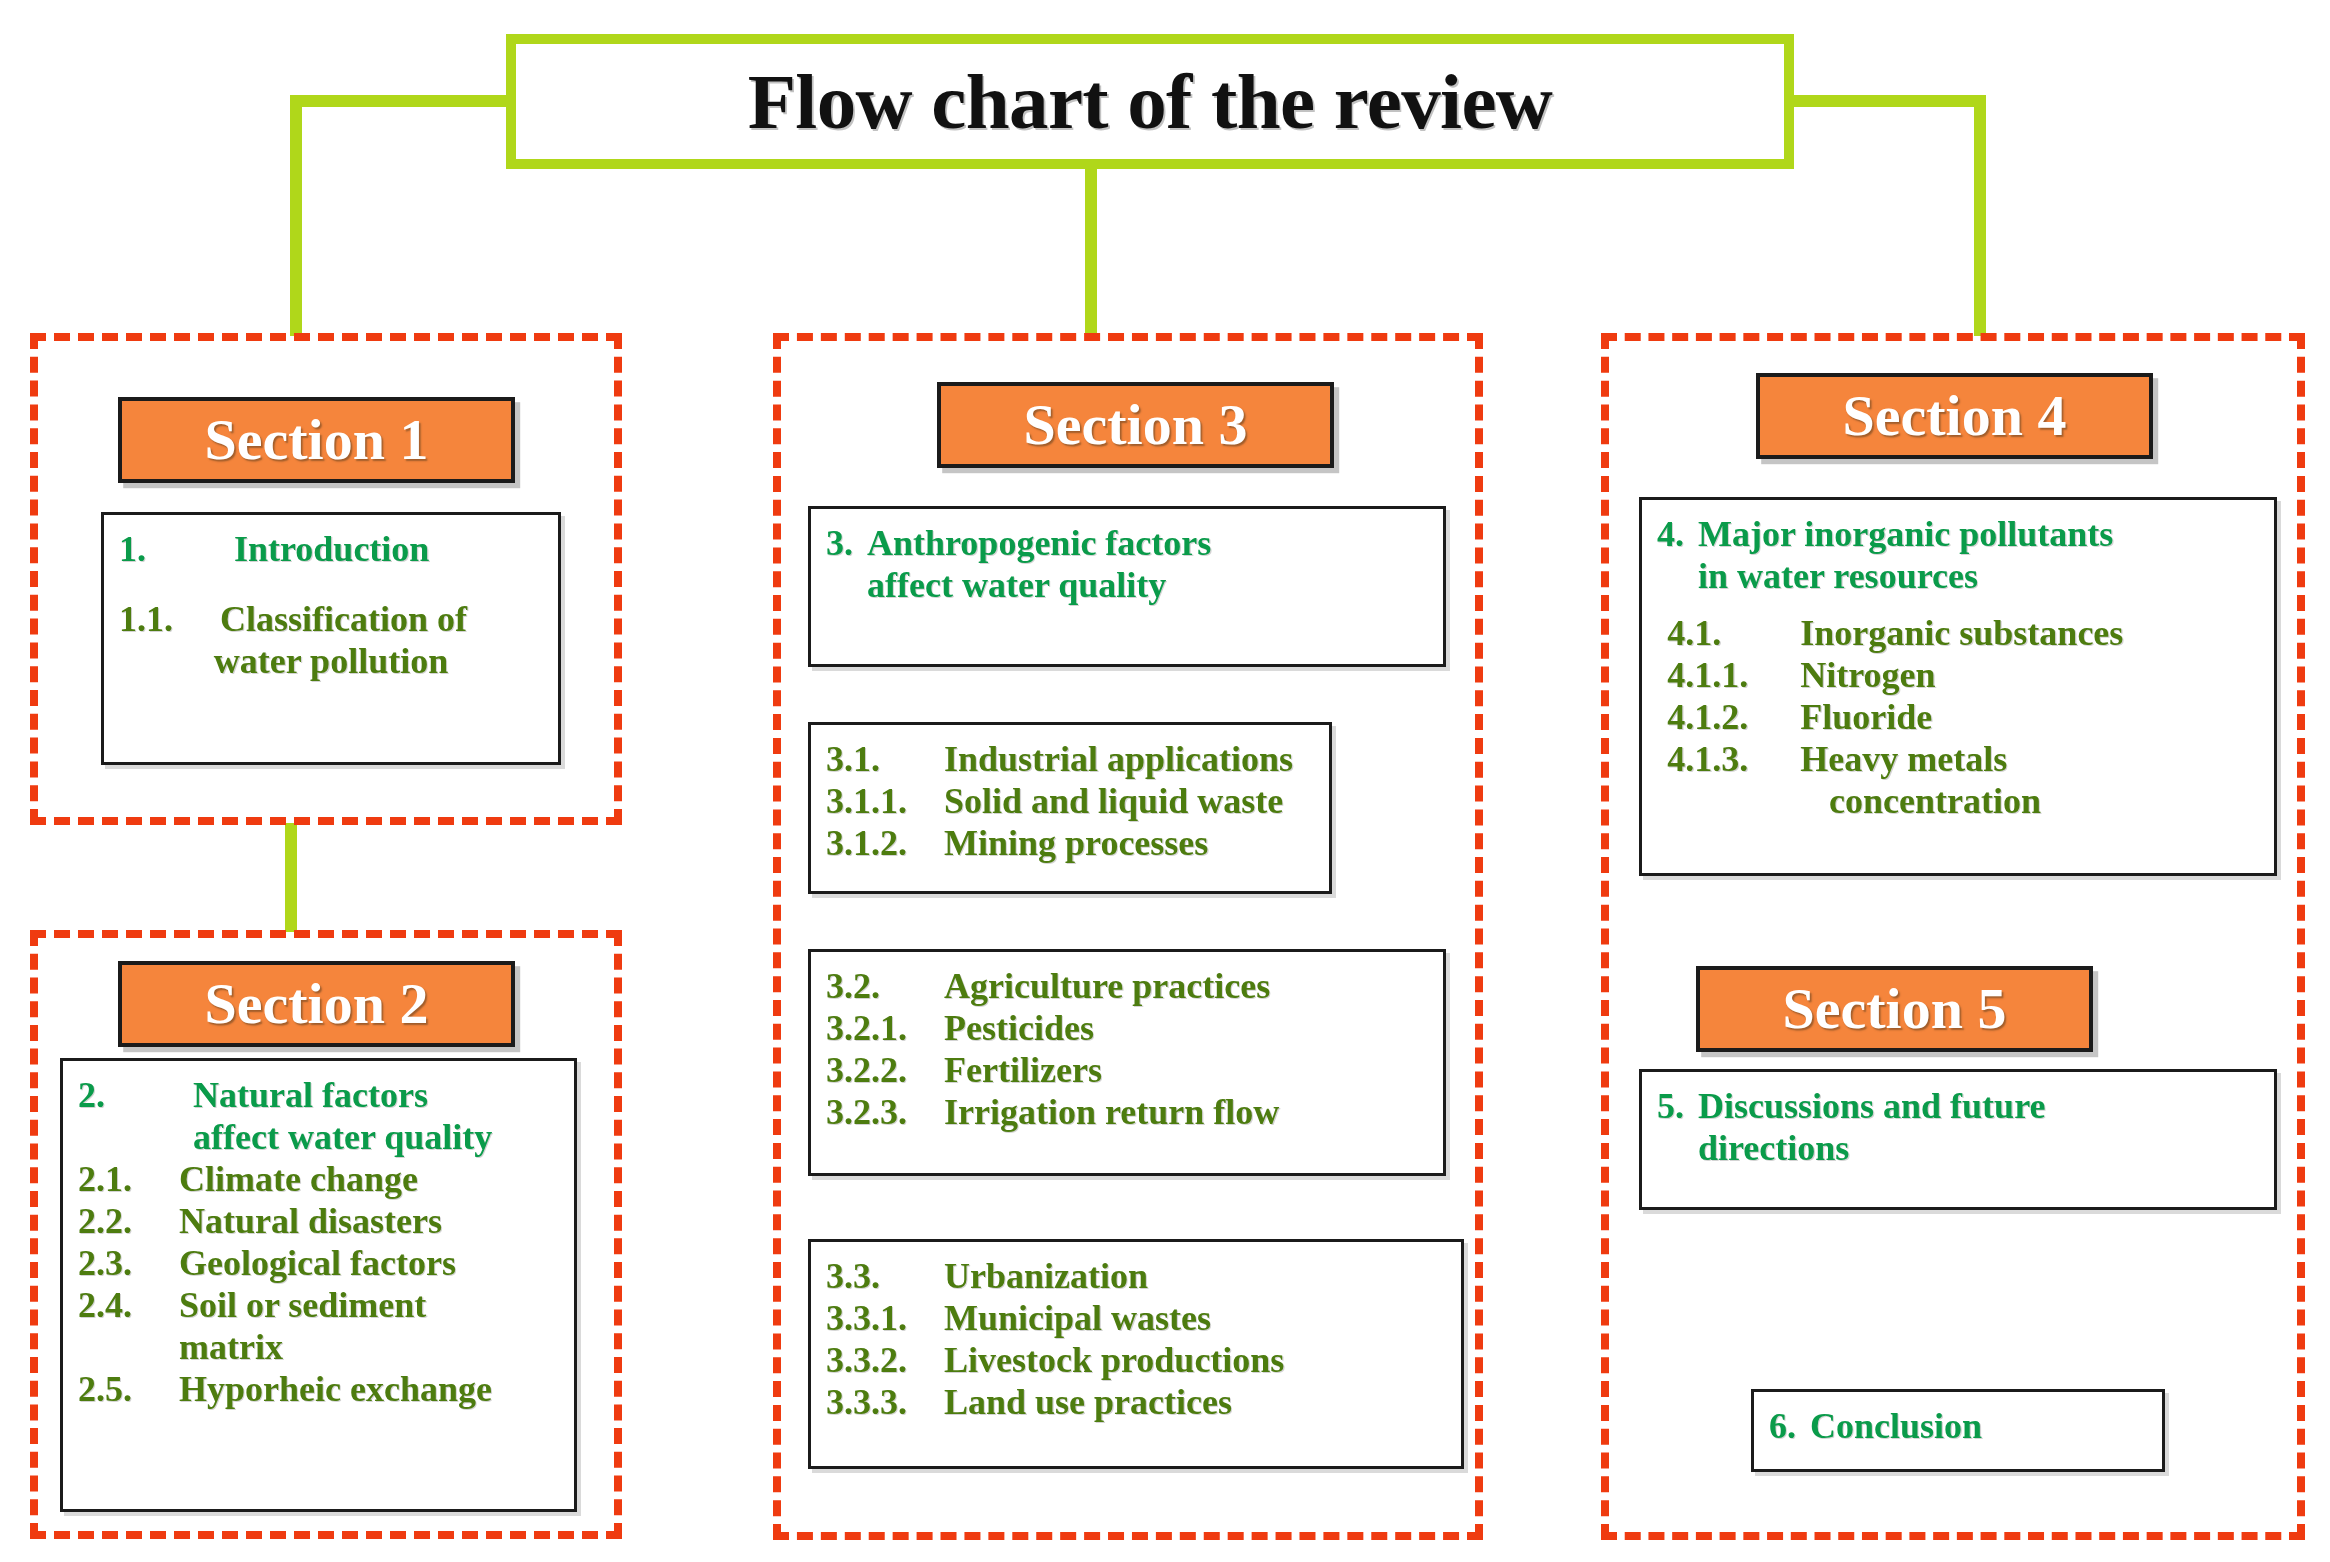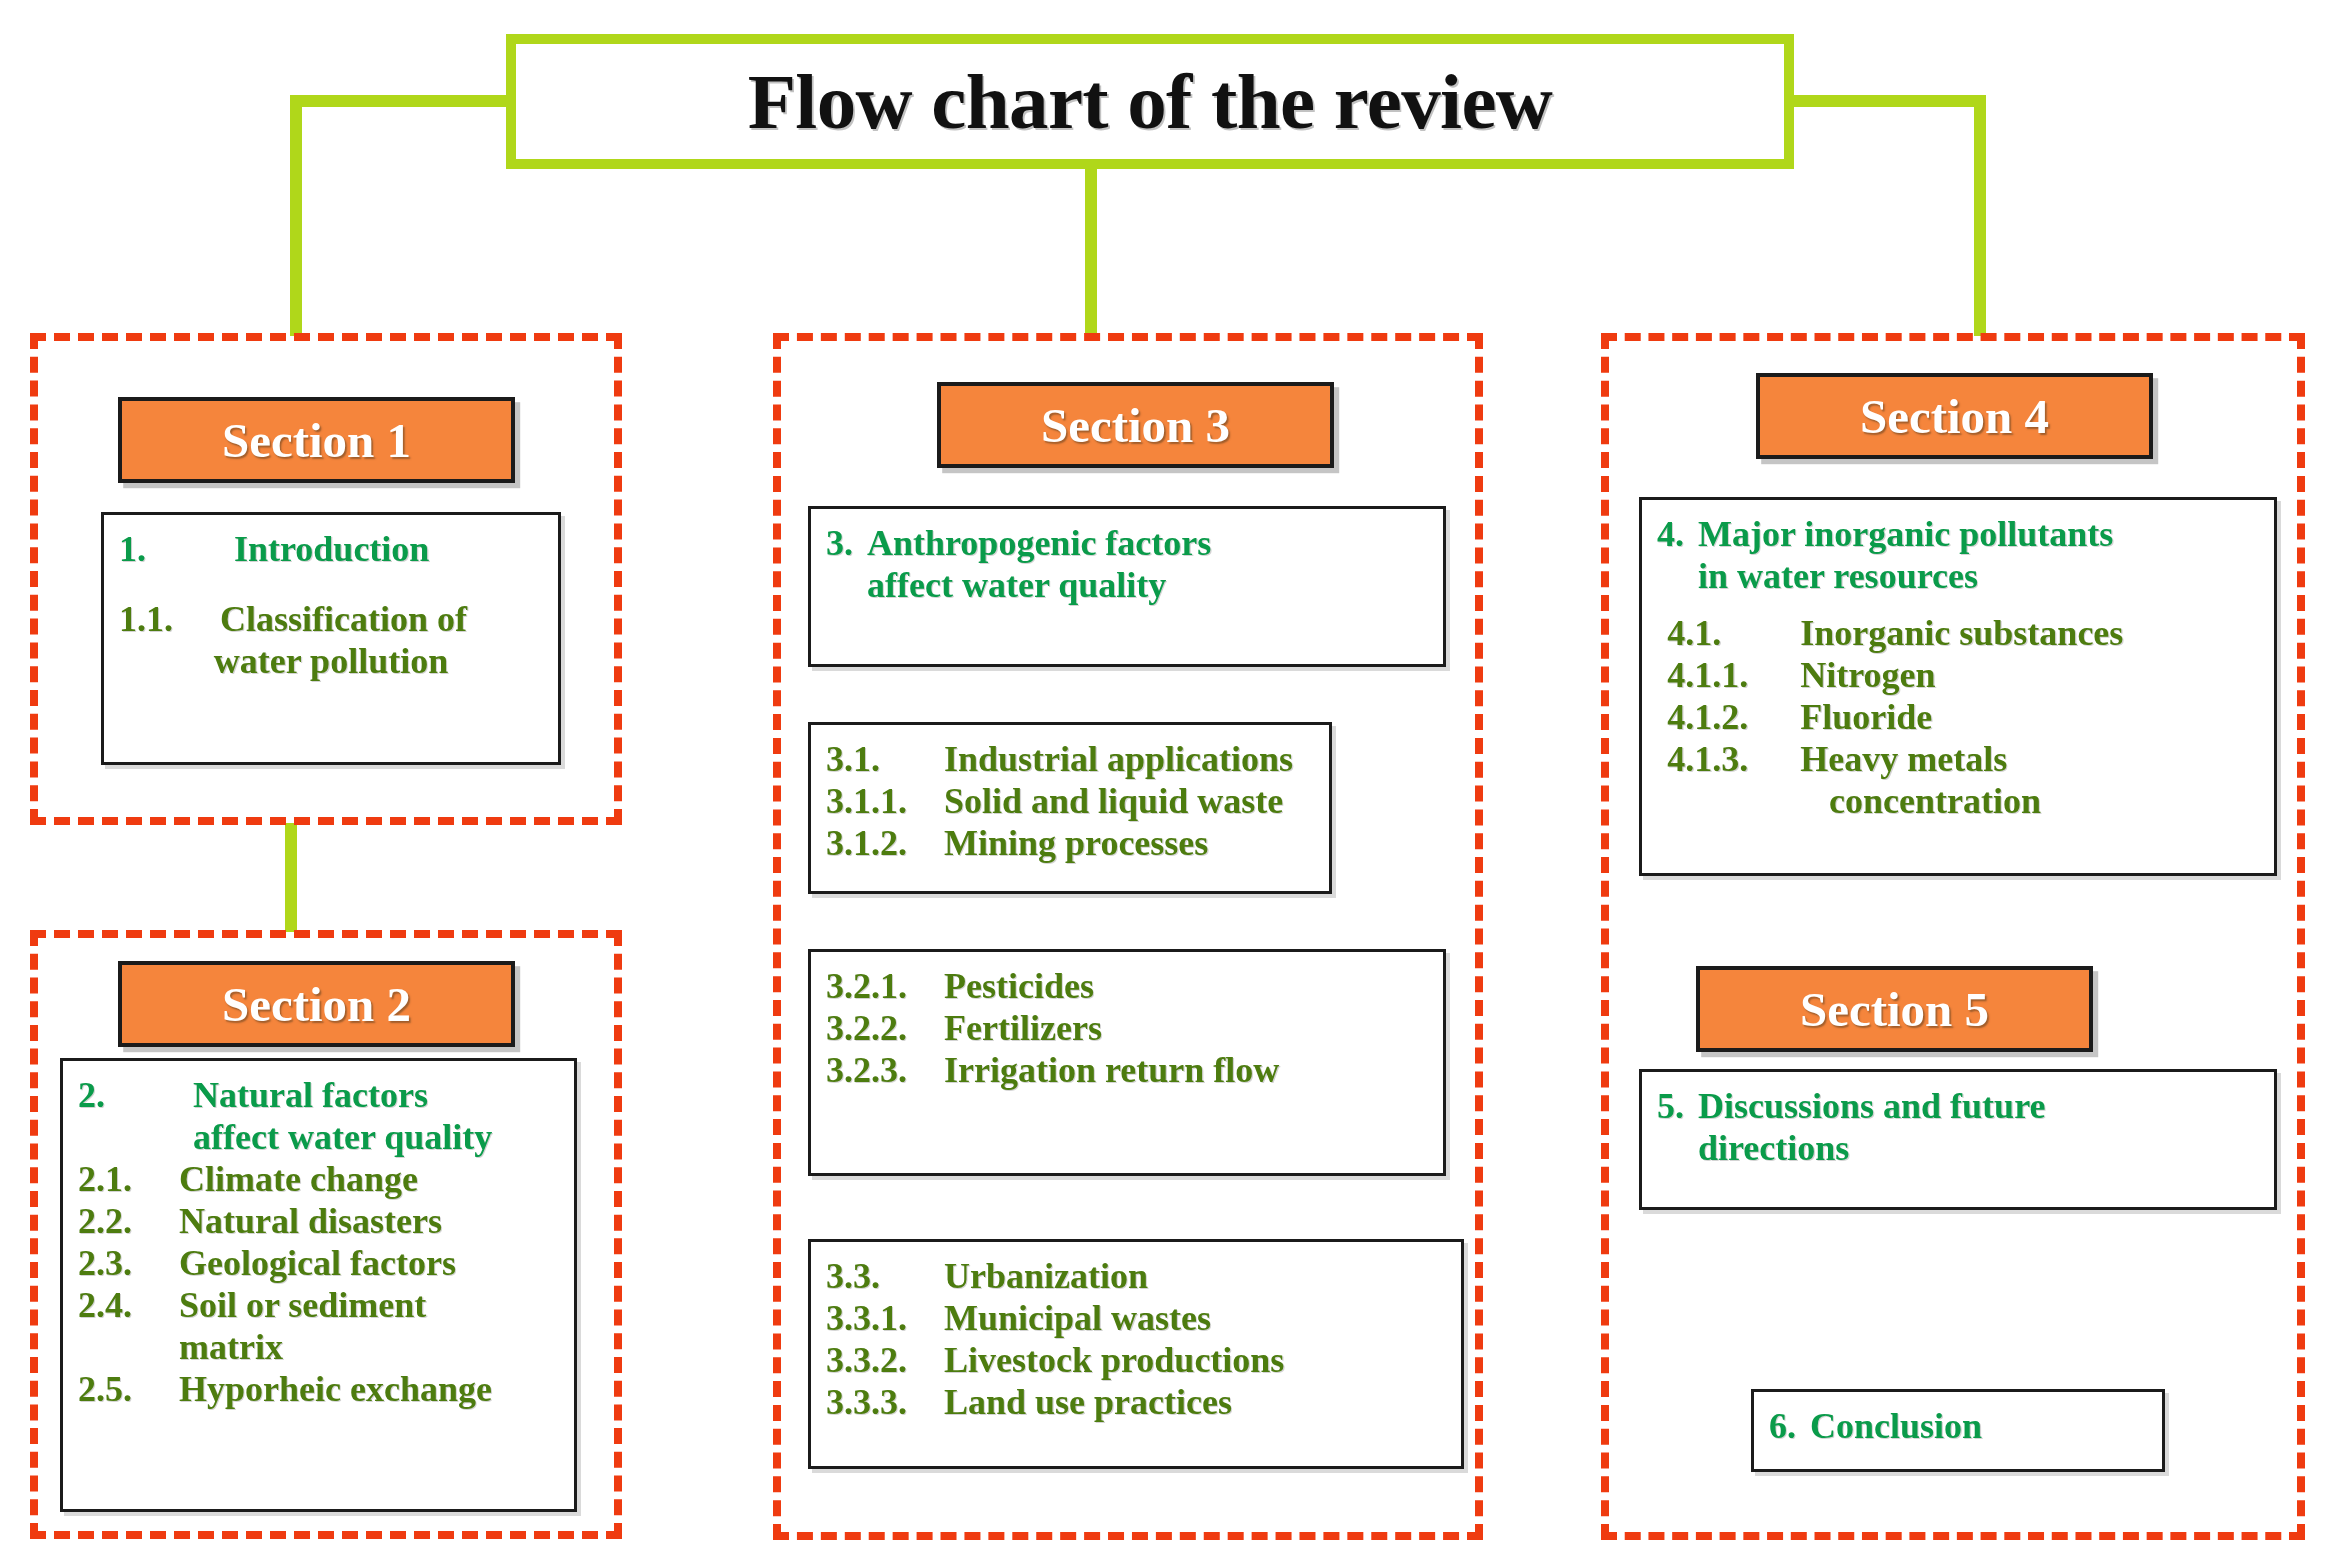--- a/index.html
+++ b/index.html
@@ -67,21 +67,21 @@
     box-sizing: border-box;
     background: #f5853c;
     border: 4px solid #1b1b1b;
     display: flex;
     align-items: center;
     justify-content: center;
     box-shadow: 5.2px 5.2px 0 rgba(140,140,140,0.5);
     z-index: 4;
   }
   .sec-header span {
-    font-size: 49px;
+    font-size: 58px;
     font-weight: bold;
     color: #ffffff;
     white-space: nowrap;
     text-shadow: 1.7px 1.7px 1.7px rgba(90,60,30,0.55);
     line-height: 1;
   }
 
   .content-box {
     position: absolute;
     box-sizing: border-box;
@@ -230,20 +230,24 @@
       <span class="txt">Solid and liquid waste</span>
     </div>
     <div class="line w-c">
       <span class="num">3.1.2.</span>
       <span class="txt">Mining processes</span>
     </div>
   </div>
 
   <div class="content-box" style="left:808px; top:949px; width:638px; height:227px;">
     <div class="line w-c">
+      <span class="num">3.2.</span>
+      <span class="txt">Agriculture practices</span>
+    </div>
+    <div class="line w-c">
       <span class="num">3.2.1.</span>
       <span class="txt">Pesticides</span>
     </div>
     <div class="line w-c">
       <span class="num">3.2.2.</span>
       <span class="txt">Fertilizers</span>
     </div>
     <div class="line w-c">
       <span class="num">3.2.3.</span>
       <span class="txt">Irrigation return flow</span>

